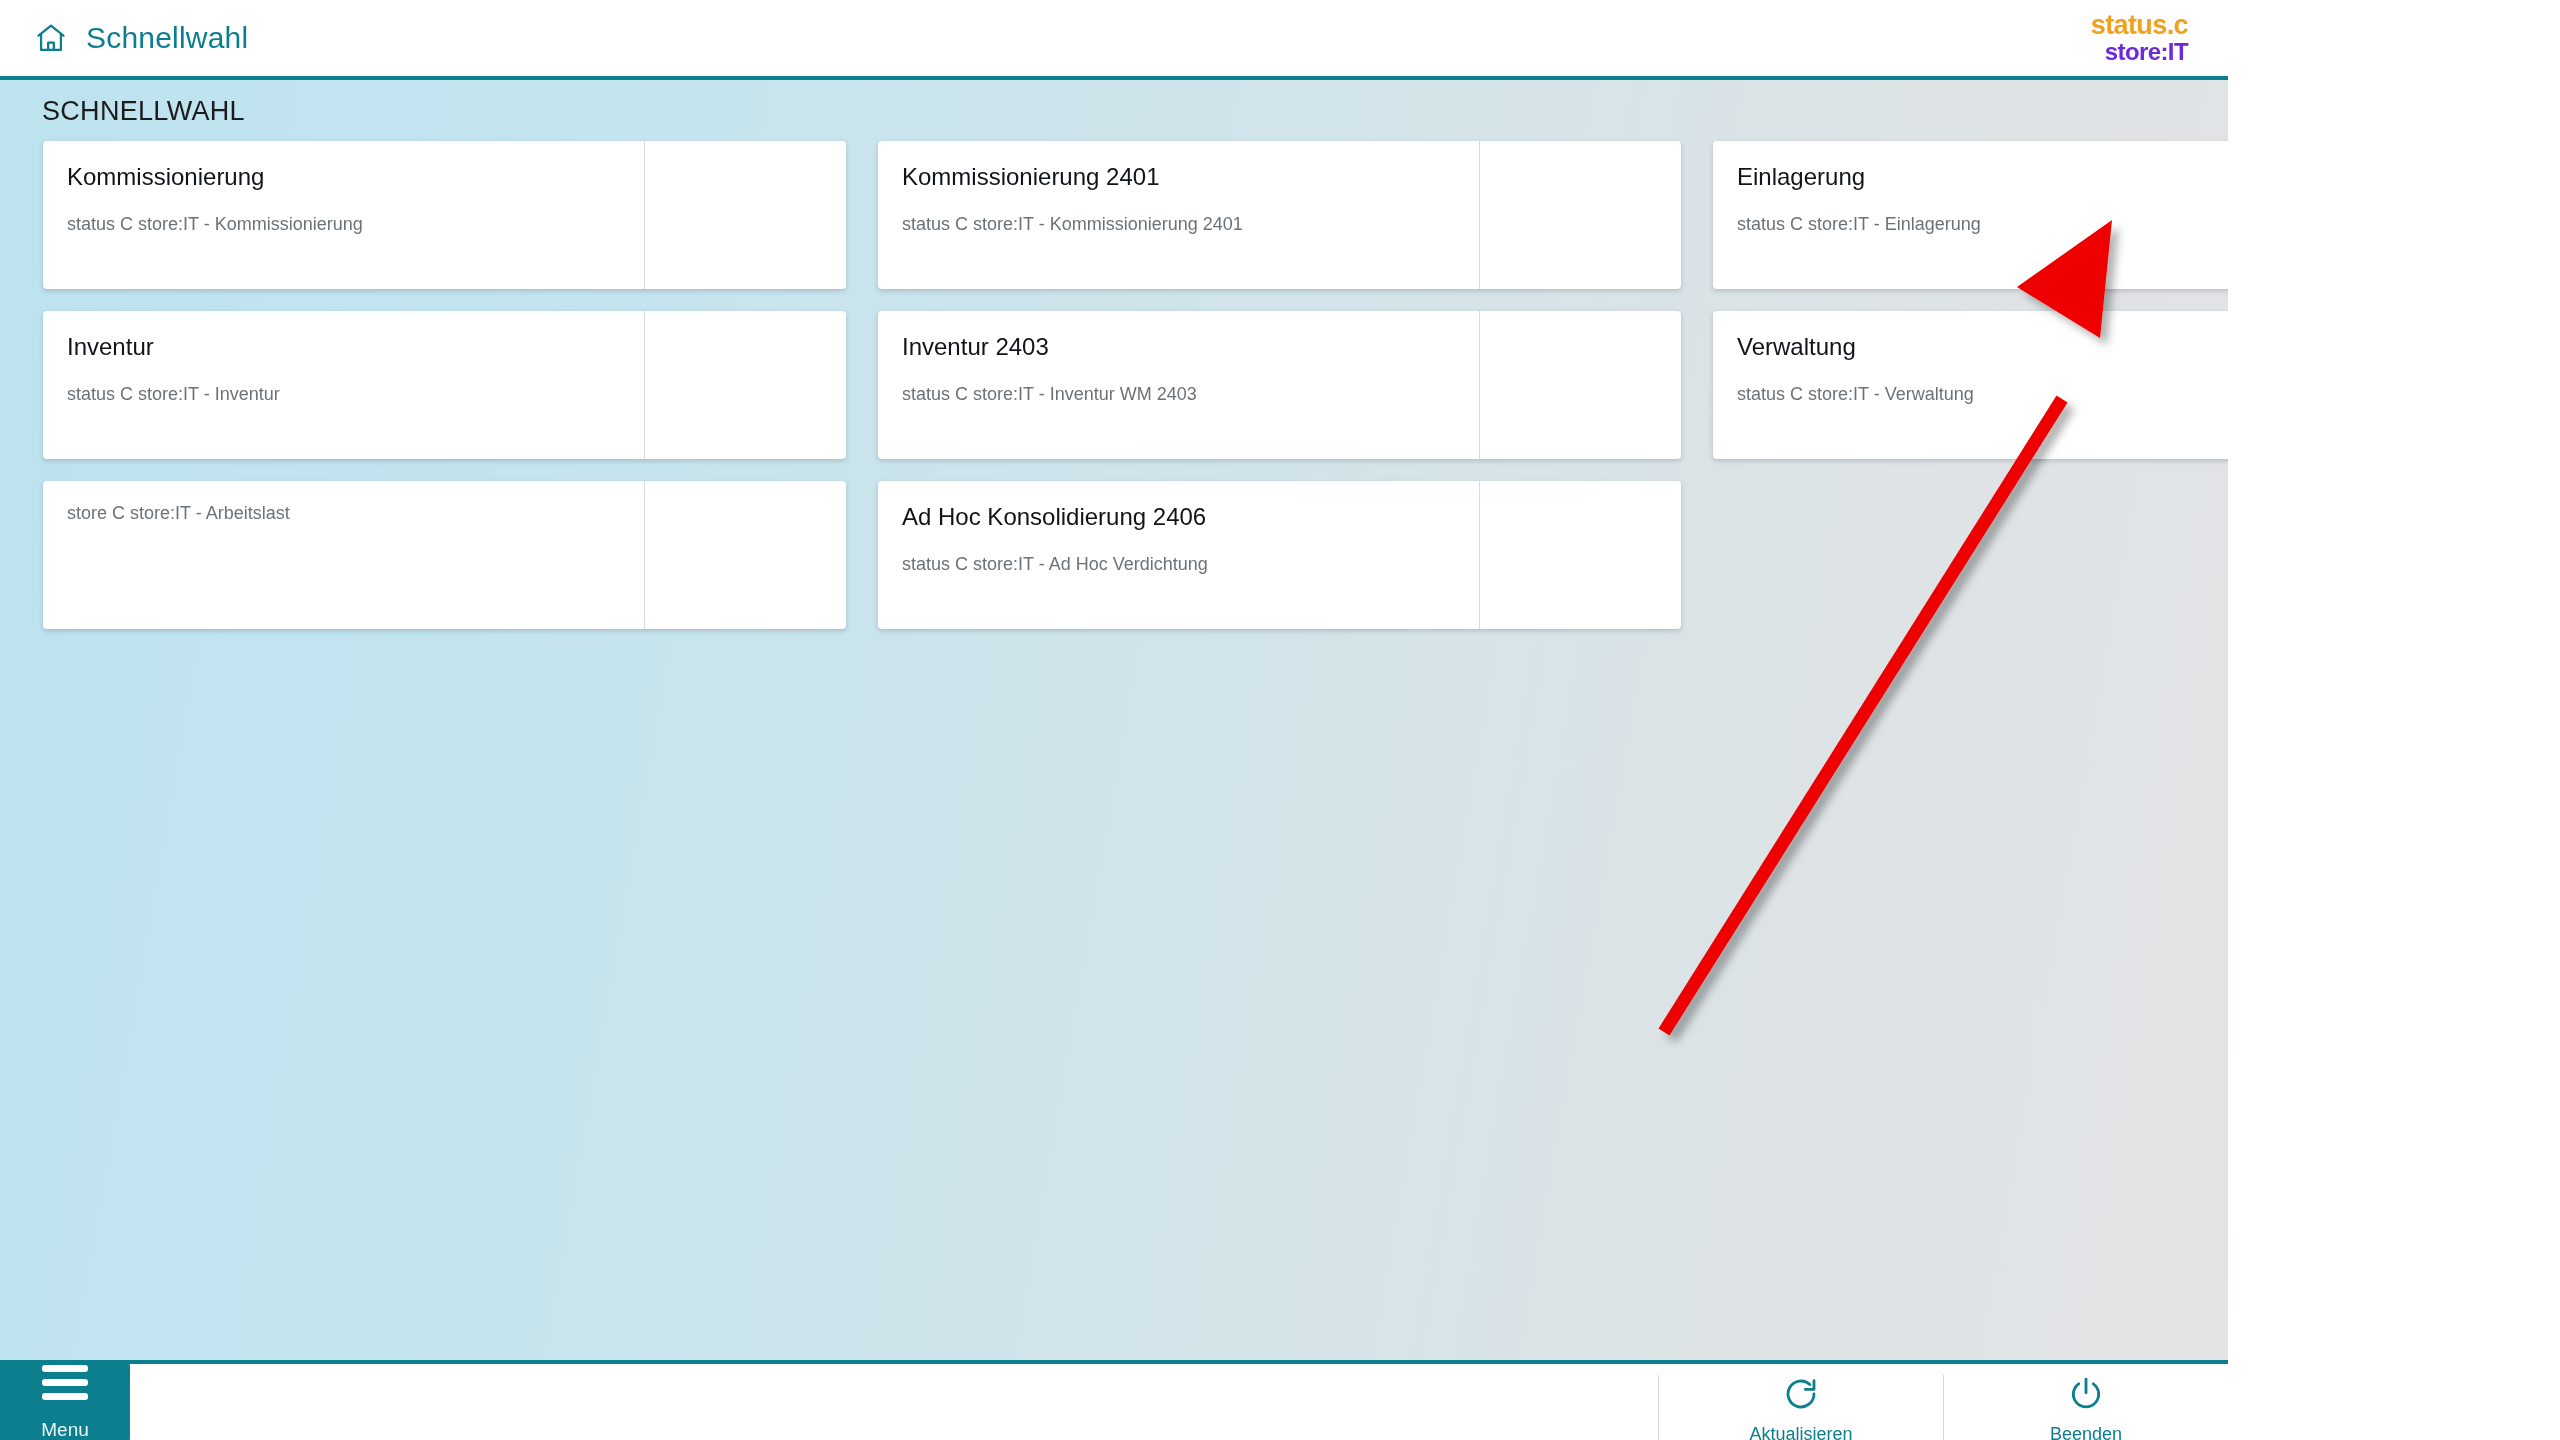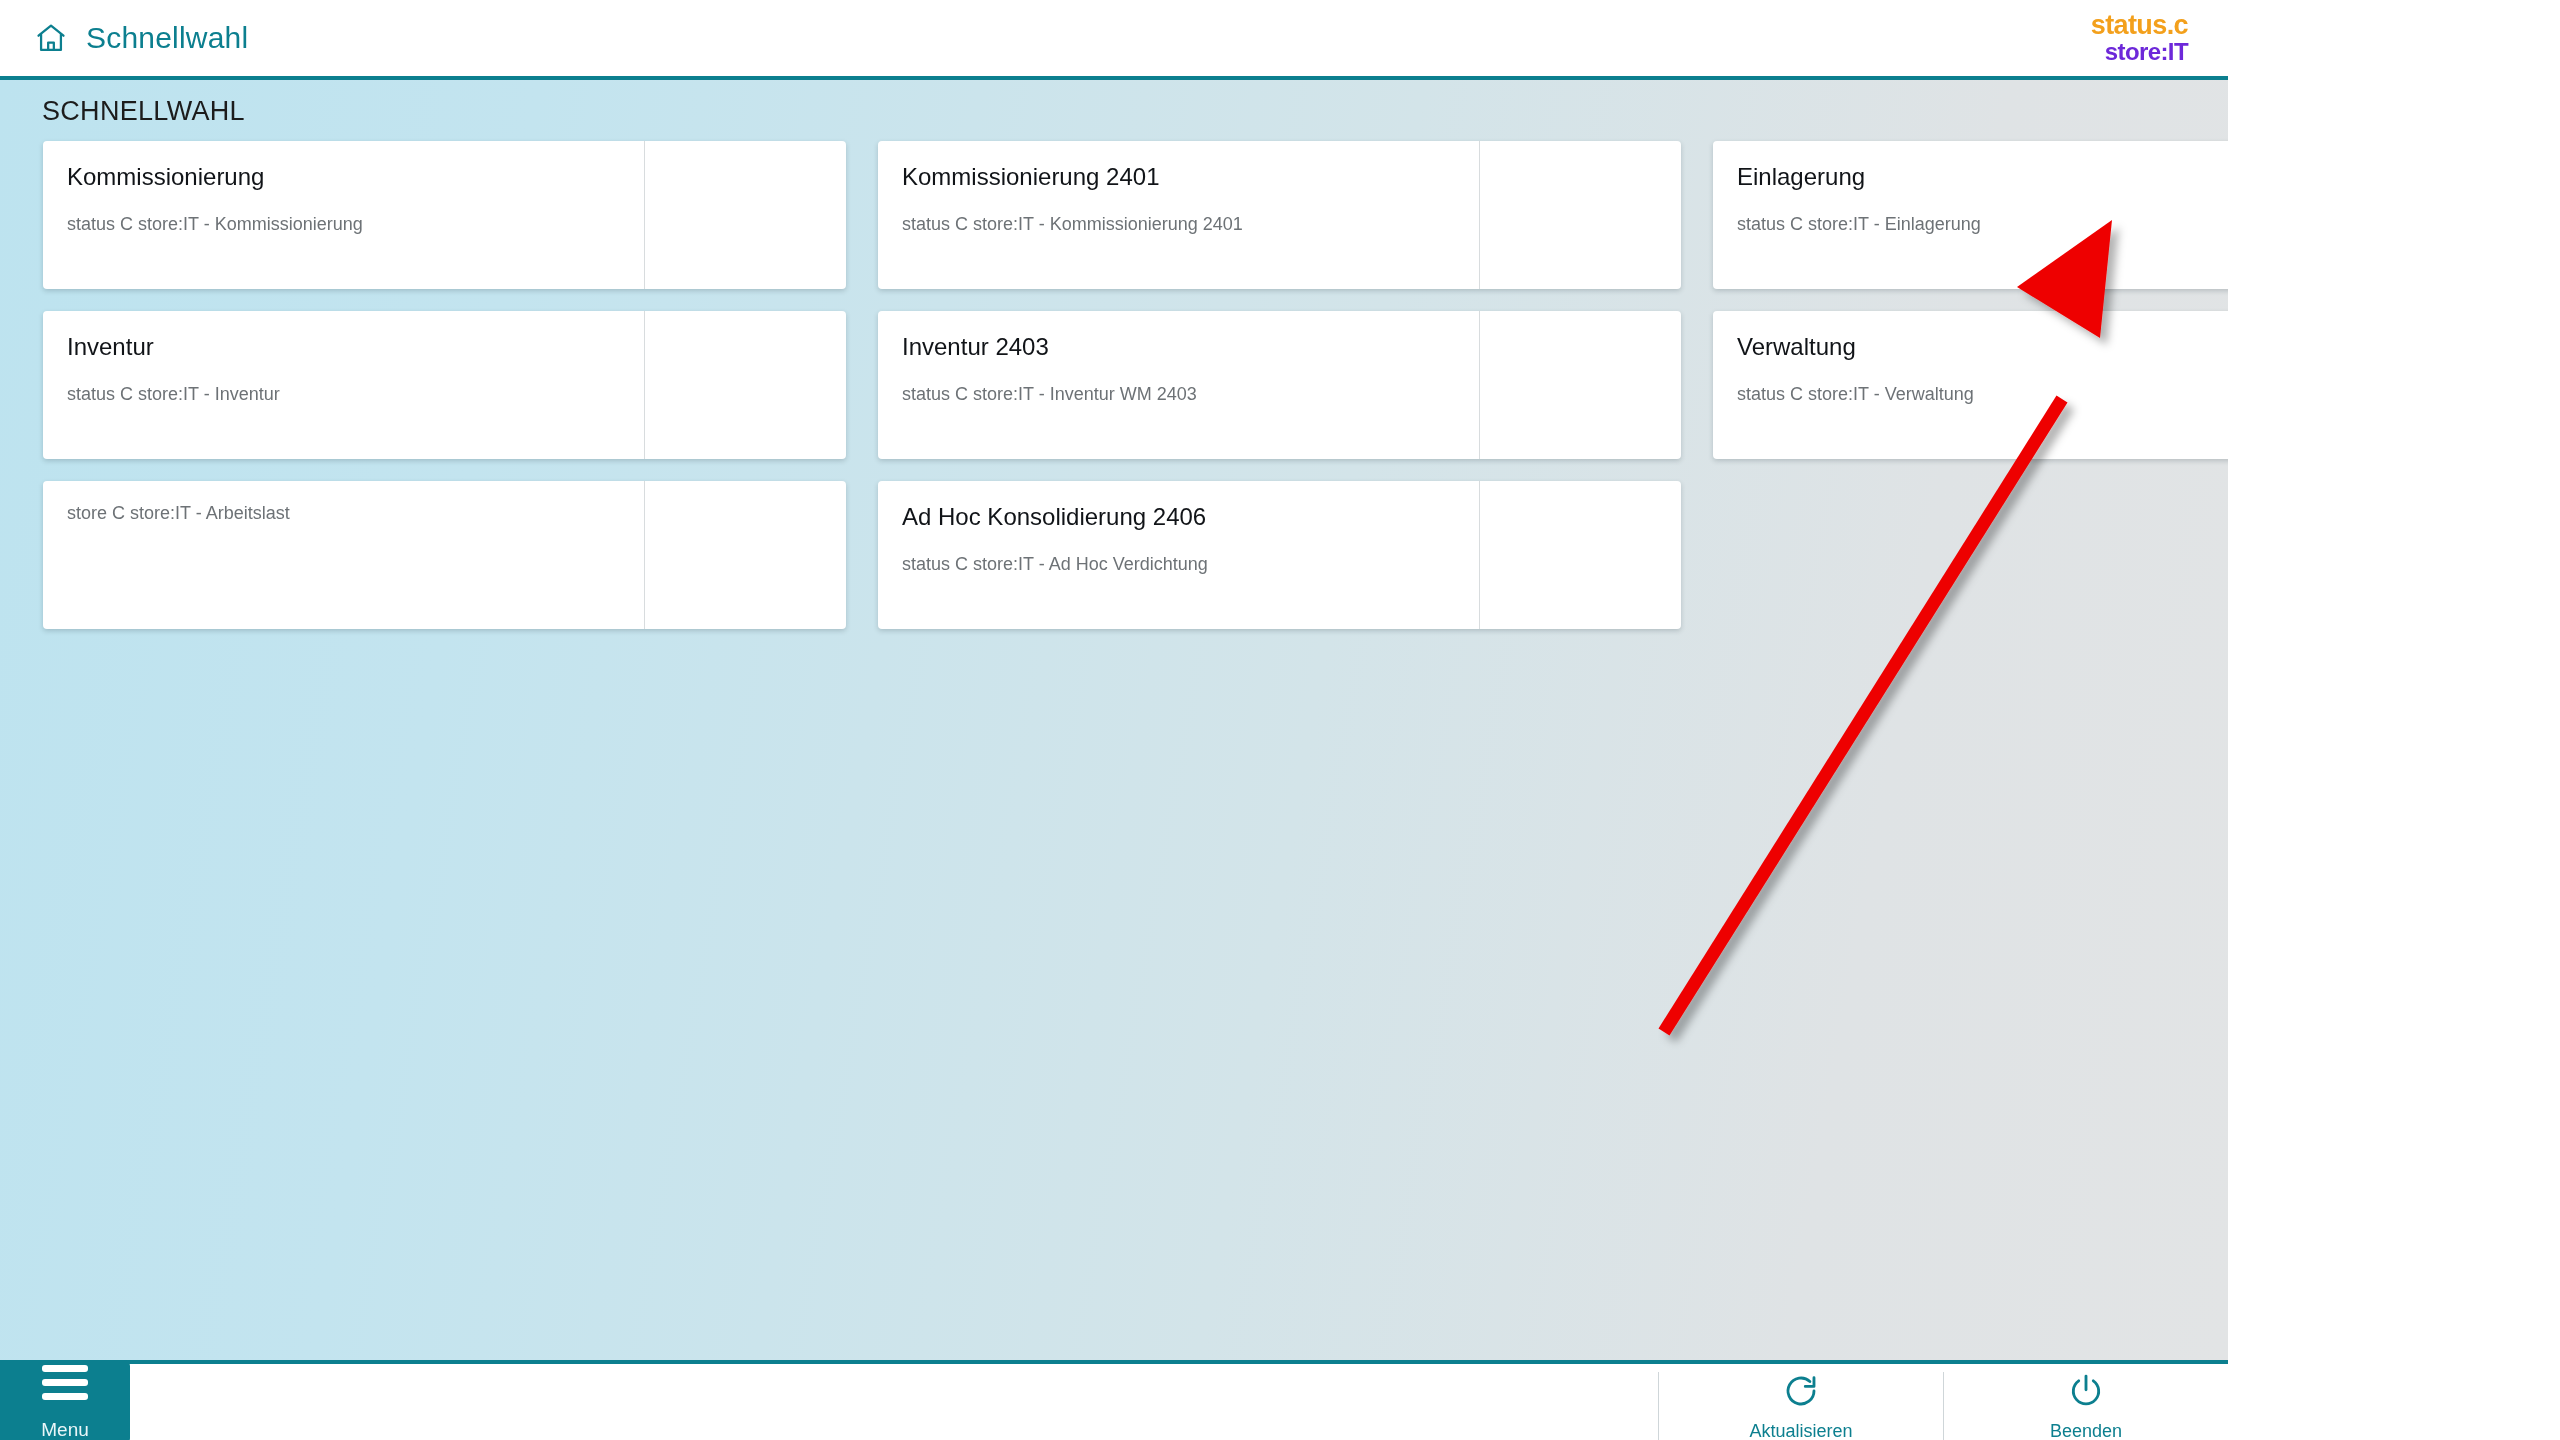--- a/index.html
+++ b/index.html
@@ -170,21 +170,22 @@
   }
   .menu-label {
     font-size:19px;
     color:#eaf6f8;
     line-height:1;
     margin-top:12px;
   }
   .bottom-spacer { flex:1 1 auto; }
   .bottom-actions {
     display:flex;
-    align-items:flex-end;
+    align-items:flex-start;
+    margin-top:11px;
   }
   .action-button {
     width:285px;
     border-left:1px solid #cfd6d9;
     display:flex; flex-direction:column;
     align-items:center; justify-content:center;
     gap:8px;
     cursor:pointer;
     background:#ffffff;
   }

